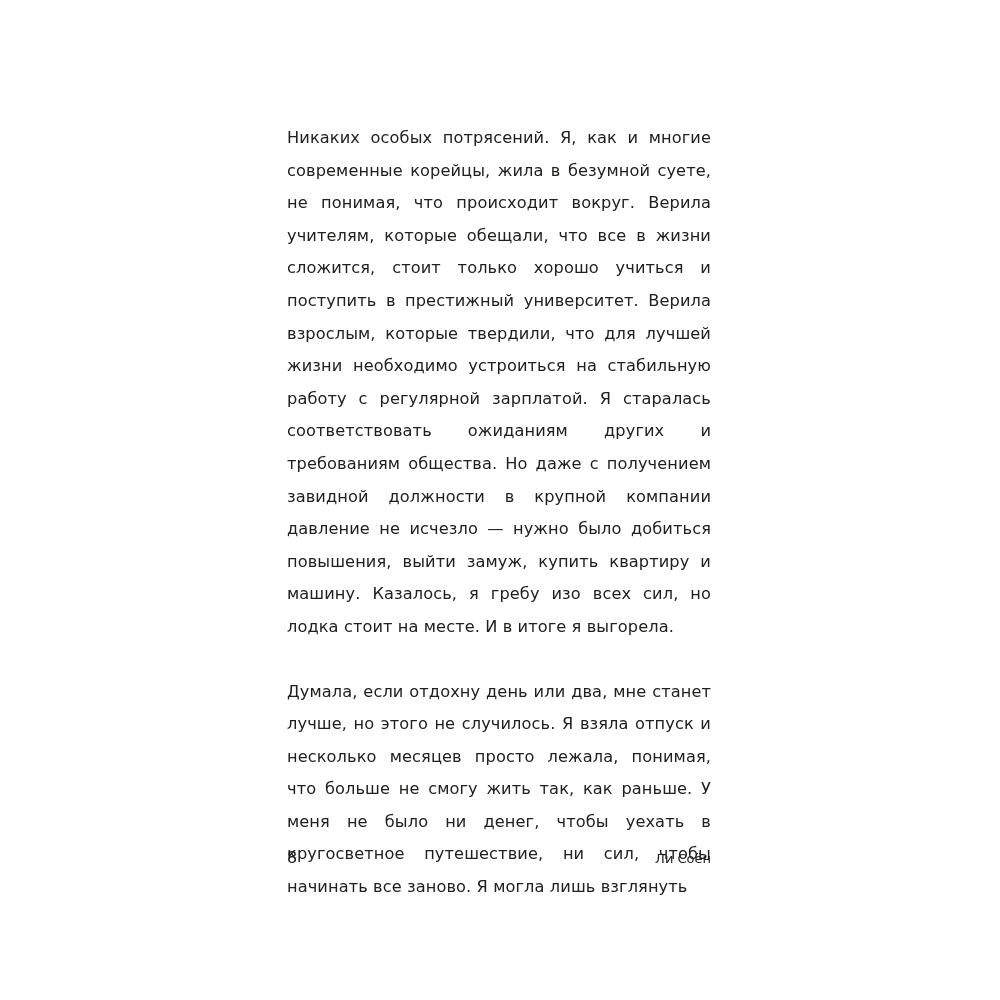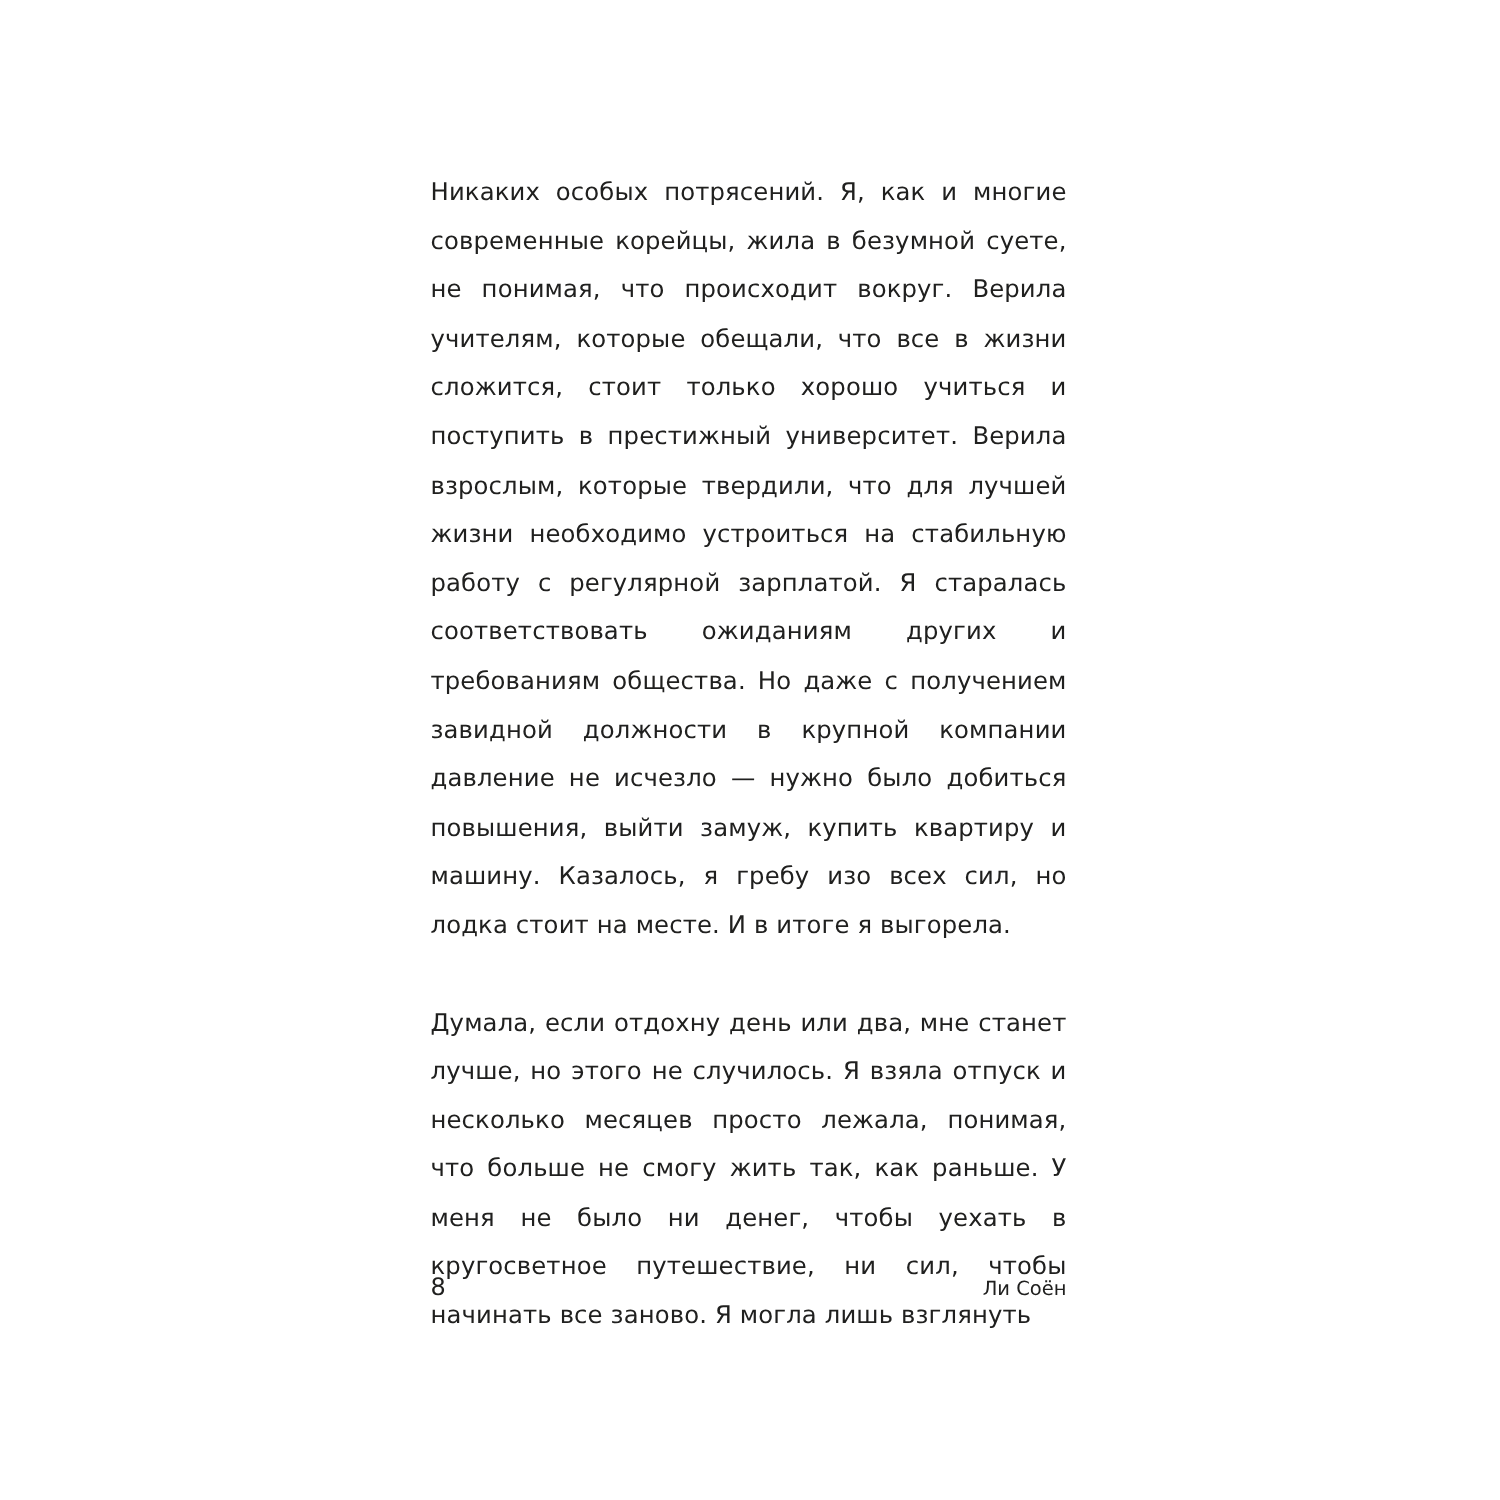--- a/index.html
+++ b/index.html
@@ -18,21 +18,21 @@
     position: relative;
     width: 1000px;
     height: 1000px;
     box-sizing: border-box;
     background: #ffffff;
     overflow: hidden;
   }
   .text-column {
     position: absolute;
     left: 287px;
-    top: 112px;
+    top: 122px;
     width: 424px;
   }
   .para {
     margin: 0;
     font-size: 16.2px;
     line-height: 32.6px;
     text-align: justify;
     text-justify: inter-word;
     color: #20201f;
     letter-spacing: 0.1px;

